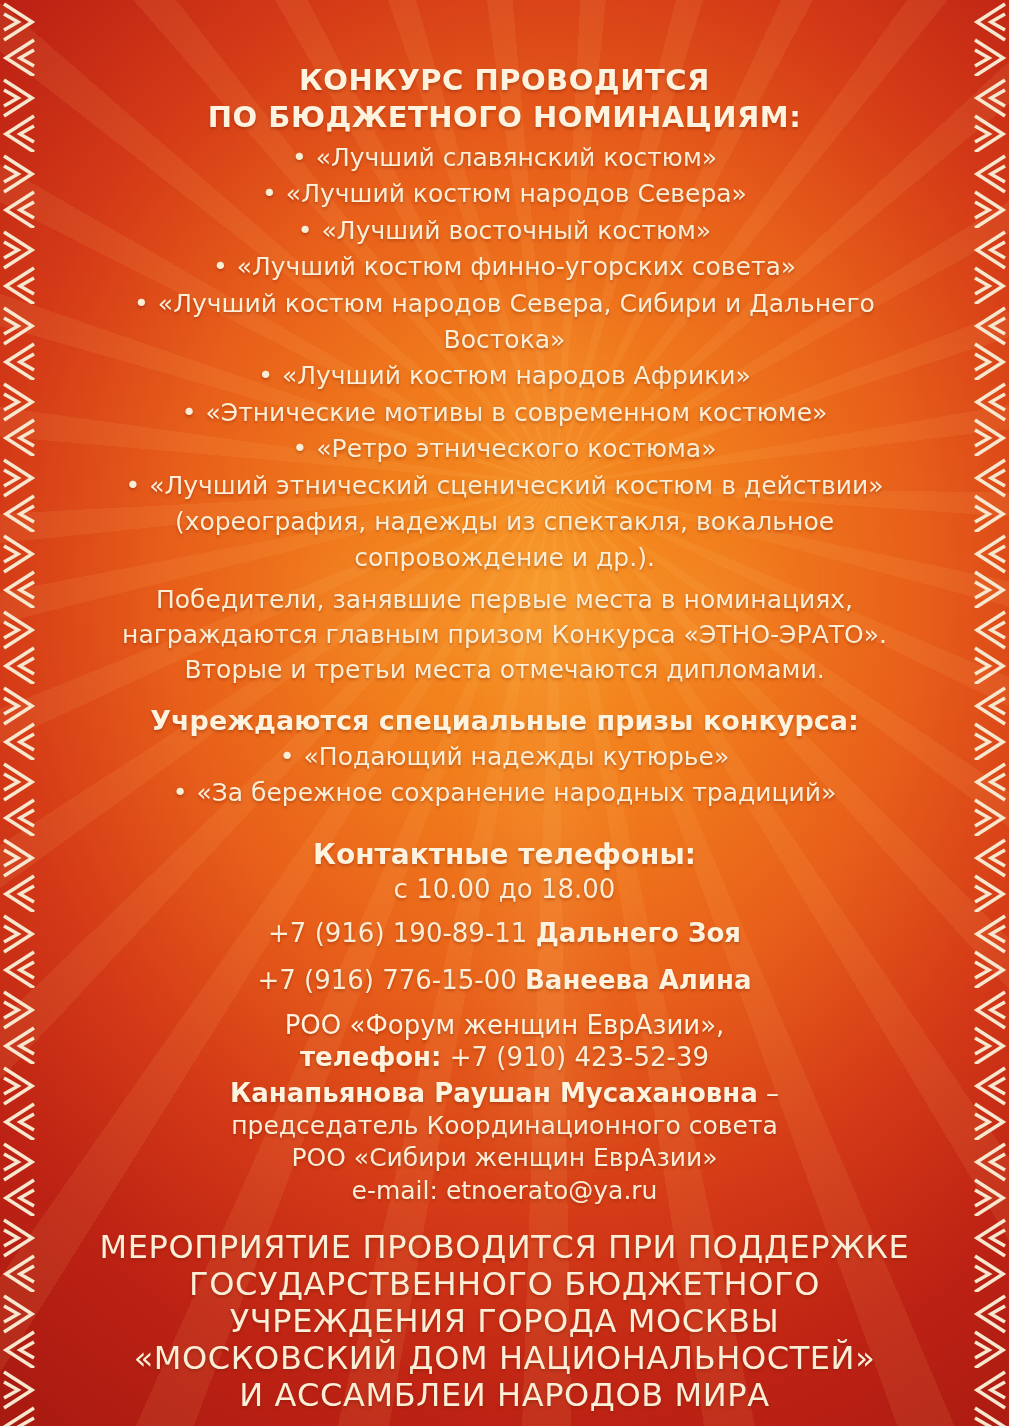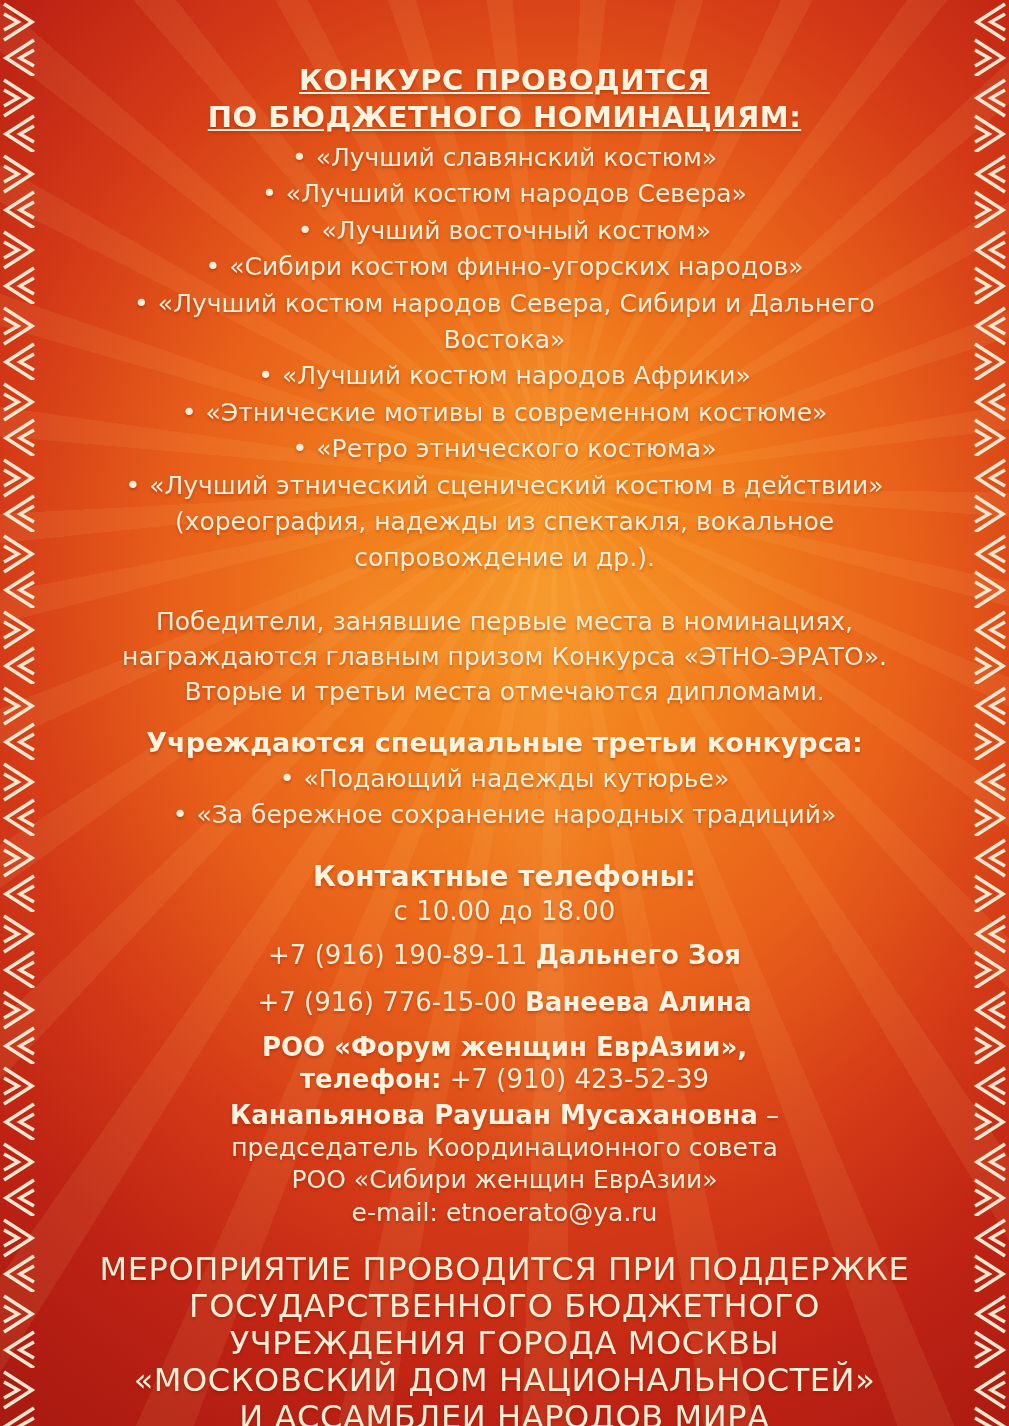--- a/index.html
+++ b/index.html
@@ -23,37 +23,37 @@
   .glow-h{position:absolute;left:30%;top:40%;width:46%;height:90px;
     background:rgba(255,195,105,0.10);filter:blur(28px);pointer-events:none;}
   .border-orn{position:absolute;top:0;height:1426px;width:38px;display:block;}
   .border-orn.left{left:0;}
   .border-orn.right{right:0;}
   .content{
     position:absolute;inset:0;padding:62px 70px 0 70px;
     text-align:center;
     text-shadow:0 2px 3px rgba(110,25,0,0.35);
   }
-  .title{font-weight:bold;font-size:29px;line-height:37px;color:#FDF3DE;letter-spacing:.5px;text-decoration:underline;}
+  .title{font-weight:bold;font-size:29px;line-height:37px;color:#FDF3DE;letter-spacing:.5px;}
   ul.noms{list-style:none;margin:4px 0 0 0;padding:0;}
   ul.noms li{font-size:25px;line-height:36.4px;}
   .bullet{margin-right:9px;}
   .note{font-size:25px;line-height:36px;}
-  .winners{margin-top:28px;}
+  .winners{margin-top:6px;}
   .winners div{font-size:25px;line-height:35px;}
   .special-heading{margin-top:16px;font-weight:bold;font-size:27px;line-height:36px;color:#FDF3DE;}
   ul.special{list-style:none;margin:0;padding:0;}
   ul.special li{font-size:25px;line-height:36px;}
   .contacts-heading{margin-top:26px;font-weight:bold;font-size:28px;line-height:36px;color:#FDF3DE;}
   .hours{font-size:26px;line-height:32px;}
   .phone-line{margin-top:10px;font-size:26px;line-height:37px;}
   .phone-line:last-of-type{margin-top:0;}
   b{color:#FDF3DE;}
   .org{margin-top:10px;}
-  .org-line1{font-weight:bold;font-size:26px;line-height:32px;color:#FDF3DE;}
+  .org-line1{font-weight:normal;font-size:26px;line-height:32px;color:#FDF3DE;}
   .org-phone{font-size:26px;line-height:32px;}
   .chair{margin-top:4px;font-size:26px;line-height:33px;}
   .role{font-size:25px;line-height:32px;}
   .email{font-size:25px;line-height:33px;}
   .support{margin-top:22px;}
   .support div{font-size:32px;line-height:37px;letter-spacing:.6px;}
 </style>
 </head>
 <body>
 
@@ -85,37 +85,37 @@
 
   <div class="title">
     <div>КОНКУРС ПРОВОДИТСЯ</div>
     <div>ПО БЮДЖЕТНОГО НОМИНАЦИЯМ:</div>
   </div>
 
   <ul class="noms">
     <li><span class="bullet">•</span><span>«Лучший славянский костюм»</span></li>
     <li><span class="bullet">•</span><span>«Лучший костюм народов Севера»</span></li>
     <li><span class="bullet">•</span><span>«Лучший восточный костюм»</span></li>
-    <li><span class="bullet">•</span><span>«Сибири костюм финно-угорских народов»</span></li>
+    <li><span class="bullet">•</span><span>«Лучший костюм финно-угорских совета»</span></li>
     <li><span class="bullet">•</span><span>«Лучший костюм народов Севера, Сибири и Дальнего Востока»</span></li>
     <li><span class="bullet">•</span><span>«Лучший костюм народов Африки»</span></li>
     <li><span class="bullet">•</span><span>«Этнические мотивы в современном костюме»</span></li>
     <li><span class="bullet">•</span><span>«Ретро этнического костюма»</span></li>
     <li><span class="bullet">•</span><span>«Лучший этнический сценический костюм в действии»</span></li>
   </ul>
 
   <div class="note">(хореография, надежды из спектакля, вокальное сопровождение и др.).</div>
 
   <div class="winners">
     <div>Победители, занявшие первые места в номинациях,</div>
     <div>награждаются главным призом Конкурса «ЭТНО-ЭРАТО».</div>
     <div>Вторые и третьи места отмечаются дипломами.</div>
   </div>
 
-  <div class="special-heading">Учреждаются специальные третьи конкурса:</div>
+  <div class="special-heading">Учреждаются специальные призы конкурса:</div>
   <ul class="special">
     <li><span class="bullet">•</span><span>«Подающий надежды кутюрье»</span></li>
     <li><span class="bullet">•</span><span>«За бережное сохранение народных традиций»</span></li>
   </ul>
 
   <div class="contacts-heading">Контактные телефоны:</div>
   <div class="hours">с 10.00 до 18.00</div>
 
   <div class="phone-line">
     <span>+7 (916) 190-89-11</span>

